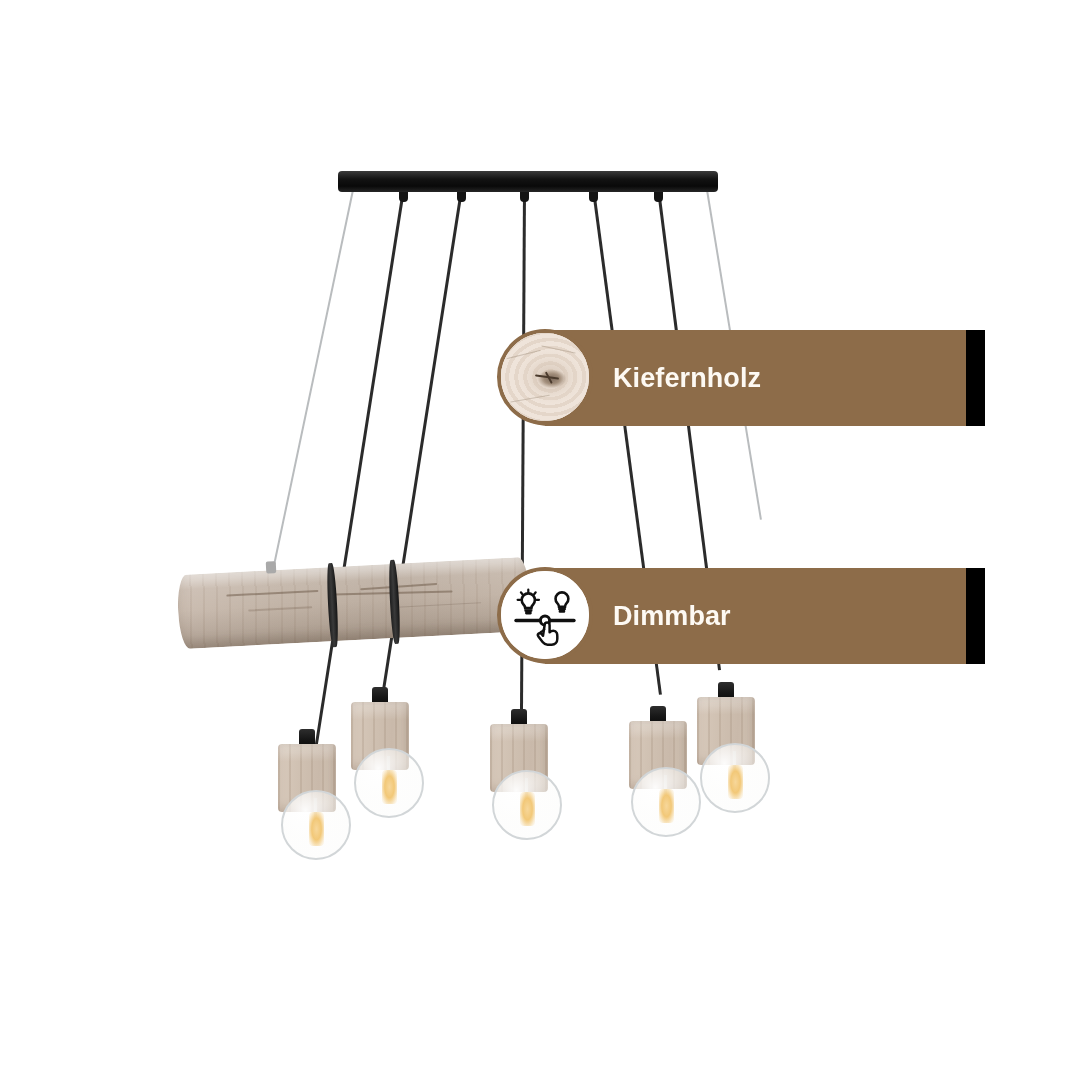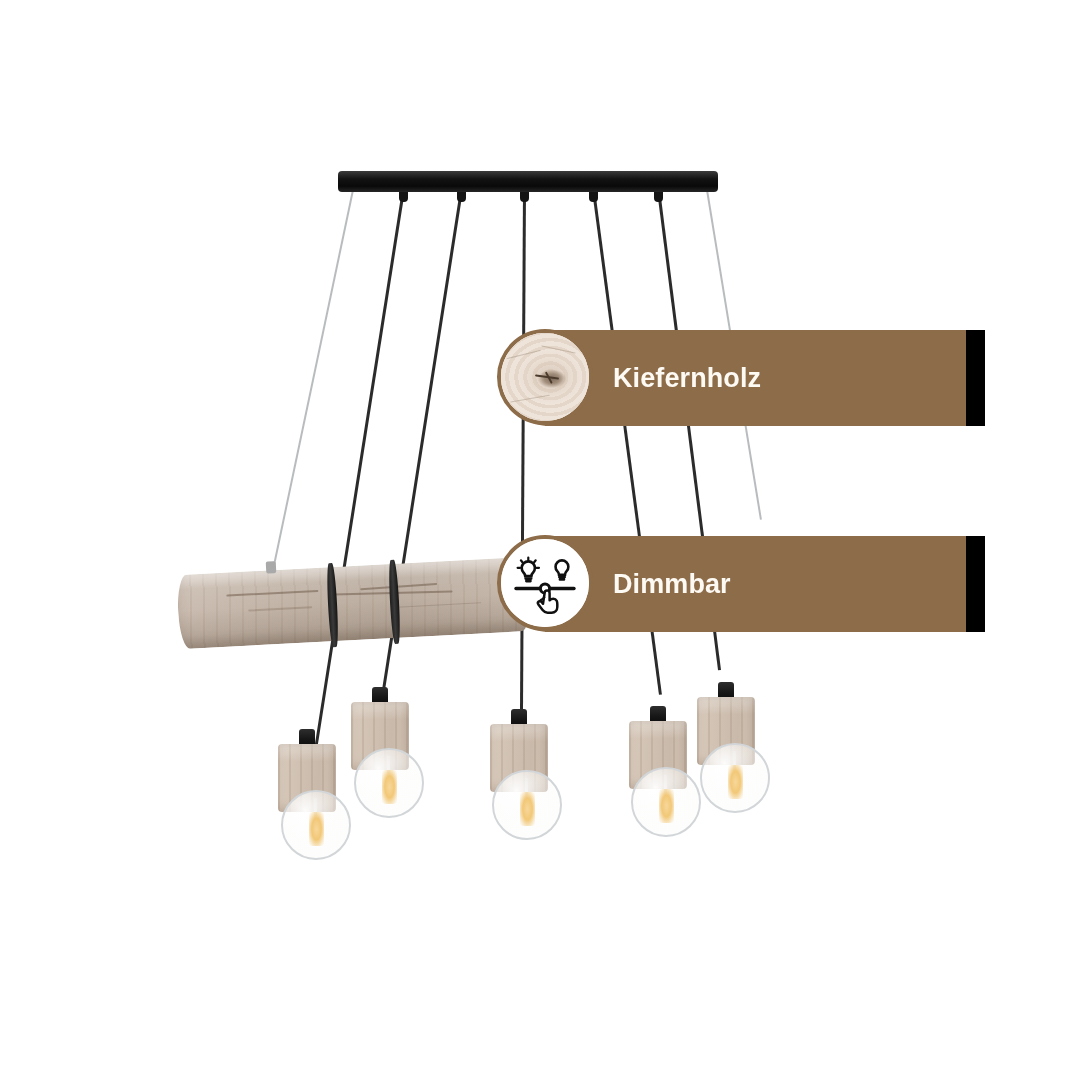--- a/index.html
+++ b/index.html
@@ -339,21 +339,21 @@
           <div class="grain" style="left:10%; top:74%; width:46%; transform:rotate(-10deg);"></div>
           <div class="grain" style="left:46%; top:18%; width:40%; transform:rotate(12deg);"></div>
           <div class="knot-crack"></div>
           <div class="knot-crack b"></div>
         </div>
       </div>
       <div class="badge-label">Kiefernholz</div>
     </div>
 
 
-    <div class="badge" style="top:536px;text-decoration:underline;">
+    <div class="badge" style="top:568px;text-decoration:underline;">
       <div class="badge-bar">
         <div class="badge-endcap"></div>
       </div>
       <div class="badge-circle">
         <div class="swatch-icon">
           <svg width="74" height="74" viewBox="0 0 74 74" aria-hidden="true">
             <g stroke="#101010" stroke-width="2.6" fill="none" stroke-linecap="round">
 
               <path d="M15.5 26.5a6.6 6.6 0 1 1 9.6 0c-1.4 1.4-1.6 2.3-1.7 3.6h-6.2c-.1-1.3-.3-2.2-1.7-3.6z" fill="#fff"></path>
               <path d="M17.6 32.6h5.6M18.3 35.1h4.2"></path>

